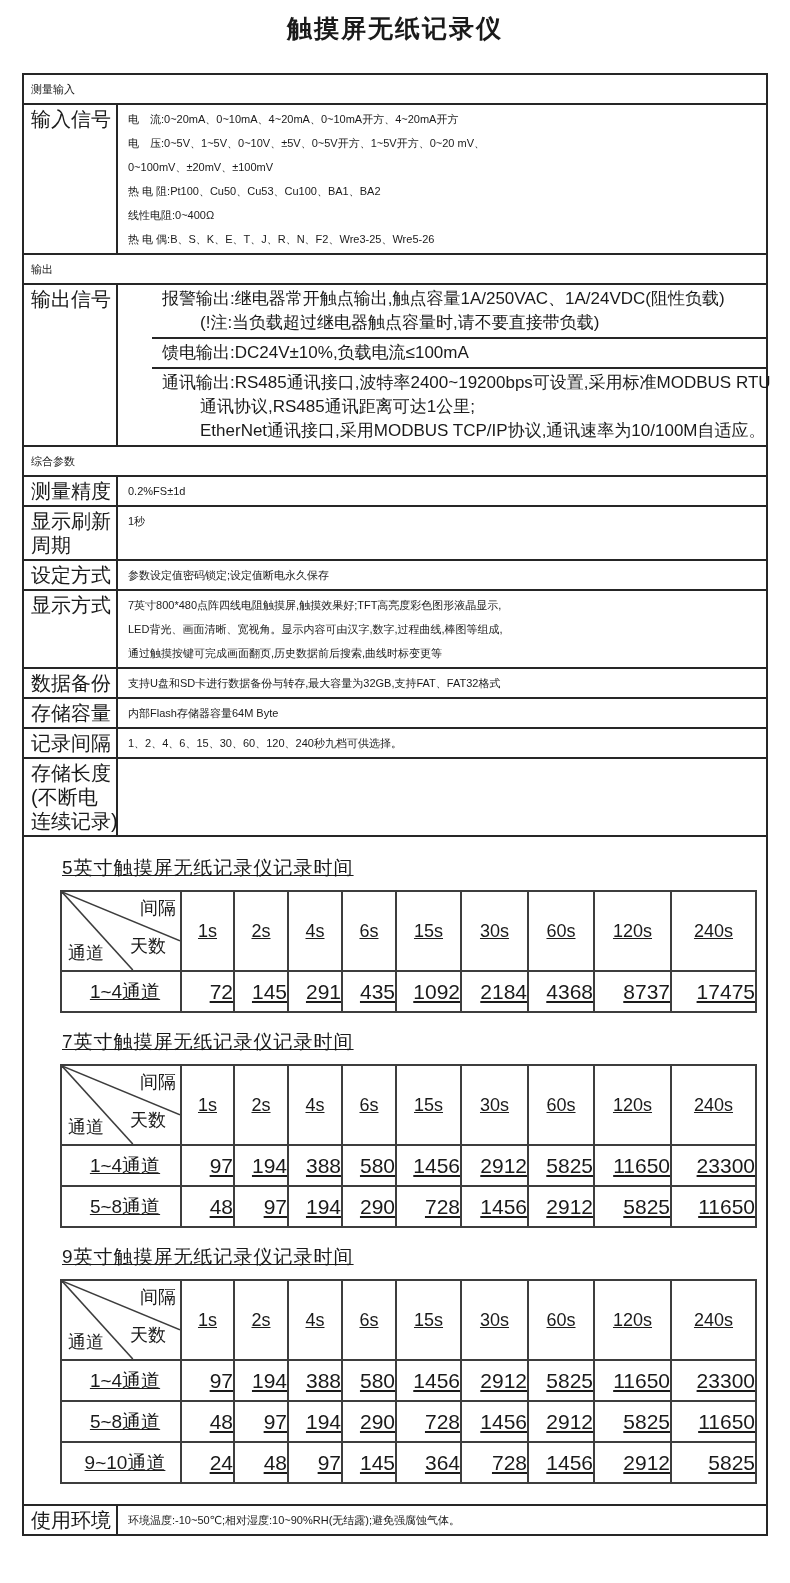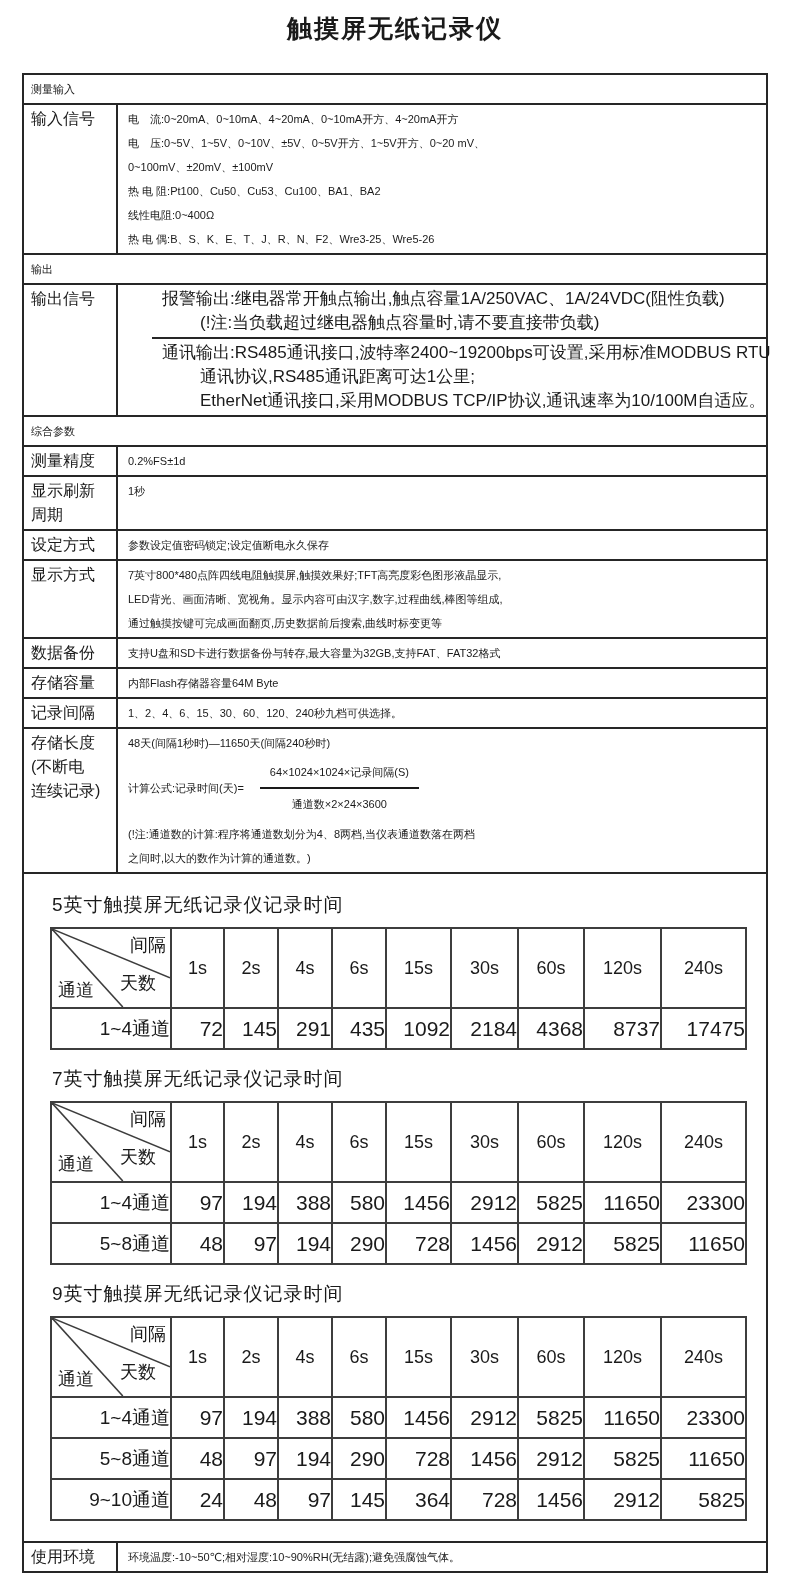--- a/index.html
+++ b/index.html
@@ -21,21 +21,21 @@
     margin: 0 22px;
     border: 2px solid #262626;
   }
   .srow { display: flex; border-top: 2px solid #262626; align-items: stretch; }
   .srow:first-child { border-top: none; }
   .lbl {
     flex: 0 0 94px;
     width: 94px;
     border-right: 2px solid #262626;
     padding: 2px 3px 2px 7px;
-    font-size: 16px;
+    font-size: 20px;
     line-height: 24px;
   }
   .val, .val-full {
     flex: 1;
     padding: 2px 6px 2px 10px;
     font-size: 11px;
     line-height: 24px;
     min-width: 0;
   }
   .val-full { padding-left: 7px; }
@@ -45,28 +45,28 @@
   .indent { padding-left: 38px; }
   .line { white-space: nowrap; }
 
   
   .formula { display: flex; align-items: center; margin: 5px 0 6px 0; }
   .frac { display: inline-block; text-align: center; margin-left: 16px; }
   .frac .num { padding: 0 10px 3px 10px; border-bottom: 2px solid #1a1a1a; }
   .frac .den { padding-top: 3px; }
 
   
-  .tables-cell { flex: 1; padding: 2px 20px 20px 26px; }
+  .tables-cell { flex: 1; padding: 2px 20px 20px 36px; text-decoration: underline; }
   .rt-block { margin-top: 16px; }
   .rt-title { font-size: 19px; font-weight: 500; margin: 0 0 9px 2px; letter-spacing: 1px; }
   table.rt { border-collapse: collapse; table-layout: fixed; width: 695px; }
   table.rt th, table.rt td { border: 2px solid #3d3d3d; background: #fff; }
   table.rt th.iv { font-size: 18px; font-weight: 400; height: 80px; text-align: center; }
   table.rt td { font-size: 21px; text-align: right; height: 41px; font-weight: 400; }
-  table.rt td.chan { text-align: right; padding-left: 8px; font-size: 19px; }
+  table.rt td.chan { text-align: center; padding-left: 8px; font-size: 19px; }
   th.corner { position: relative; padding: 0; height: 80px; }
   th.corner svg { position: absolute; left: 0; top: 0; width: 100%; height: 100%; display: block; }
   th.corner .c-int { position: absolute; top: 4px; right: 4px; font-size: 18px; font-weight: 400; }
   th.corner .c-days { position: absolute; top: 42px; right: 14px; font-size: 18px; font-weight: 400; }
   th.corner .c-chan { position: absolute; bottom: 5px; left: 6px; font-size: 18px; font-weight: 400; }
 </style>
 </head>
 <body>
 
 <div class="page">
@@ -96,20 +96,23 @@
     </div>
 
     <div class="srow">
       <div class="lbl">输出信号</div>
       <div class="stack">
         <div class="sub">
           <div class="line">报警输出:继电器常开触点输出,触点容量1A/250VAC、1A/24VDC(阻性负载)</div>
           <div class="line indent">(!注:当负载超过继电器触点容量时,请不要直接带负载)</div>
         </div>
         <div class="sub">
+          <div class="line">馈电输出:DC24V±10%,负载电流≤100mA</div>
+        </div>
+        <div class="sub">
           <div class="line">通讯输出:RS485通讯接口,波特率2400~19200bps可设置,采用标准MODBUS RTU</div>
           <div class="line indent">通讯协议,RS485通讯距离可达1公里;</div>
           <div class="line indent">EtherNet通讯接口,采用MODBUS TCP/IP协议,通讯速率为10/100M自适应。</div>
         </div>
       </div>
     </div>
 
     <div class="srow">
       <div class="val-full">综合参数</div>
     </div>
@@ -154,32 +157,20 @@
     <div class="srow">
       <div class="lbl">记录间隔</div>
       <div class="val">1、2、4、6、15、30、60、120、240秒九档可供选择。</div>
     </div>
 
     <div class="srow">
       <div class="lbl">
         <div class="line">存储长度</div>
         <div class="line">(不断电</div>
         <div class="line">连续记录)</div>
-      </div>
-      <div class="val">
-        <div class="line">48天(间隔1秒时)—11650天(间隔240秒时)</div>
-        <div class="formula">
-          <span>计算公式:记录时间(天)=</span>
-          <span class="frac">
-            <span class="num" style="display:block">64×1024×1024×记录间隔(S)</span>
-            <span class="den" style="display:block">通道数×2×24×3600</span>
-          </span>
-        </div>
-        <div class="line">(!注:通道数的计算:程序将通道数划分为4、8两档,当仪表通道数落在两档</div>
-        <div class="line">之间时,以大的数作为计算的通道数。)</div>
       </div>
     </div>
 
     <div class="srow">
       <div class="tables-cell">
 
         <div class="rt-block">
           <div class="rt-title">5英寸触摸屏无纸记录仪记录时间</div>
           <table class="rt">
             <colgroup>

